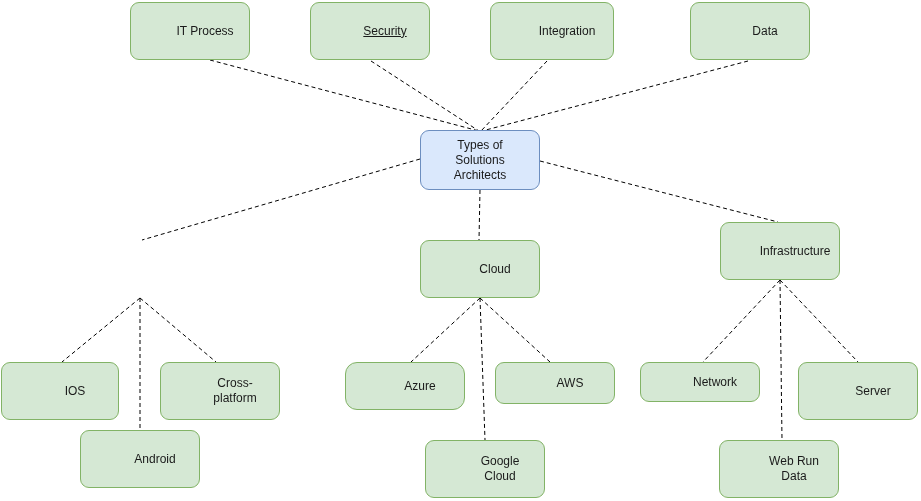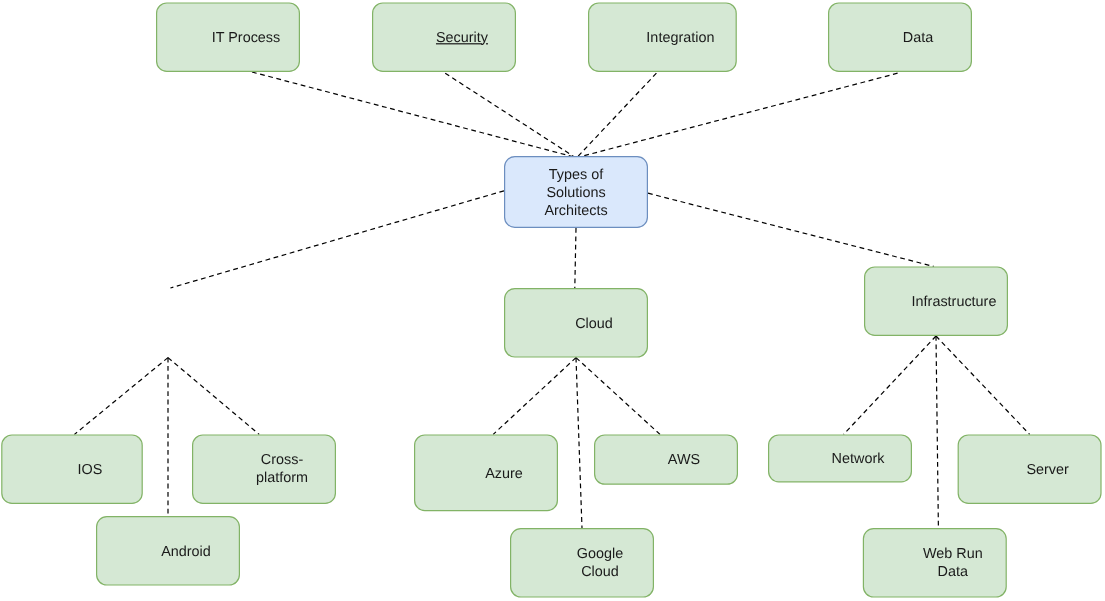--- a/index.html
+++ b/index.html
@@ -53,21 +53,21 @@
   #n-security       { left: 310px; top: 2px;   width: 120px; height: 58px; text-decoration: underline; }
   #n-integration    { left: 490px; top: 2px;   width: 124px; height: 58px; }
   #n-data           { left: 690px; top: 2px;   width: 120px; height: 58px; }
   #n-root           { left: 420px; top: 130px; width: 120px; height: 60px; }
   #n-mobile         { left: 80px;  top: 240px; width: 120px; height: 58px; }
   #n-cloud          { left: 420px; top: 240px; width: 120px; height: 58px; }
   #n-infrastructure { left: 720px; top: 222px; width: 120px; height: 58px; }
   #n-ios            { left: 1px;   top: 362px; width: 118px; height: 58px; }
   #n-cross_platform { left: 160px; top: 362px; width: 120px; height: 58px; }
   #n-android        { left: 80px;  top: 430px; width: 120px; height: 58px; }
-  #n-azure          { left: 345px; top: 362px; width: 120px; height: 64px; }
+  #n-azure          { left: 345px; top: 362px; width: 120px; height: 48px; border-radius: 12px; }
   #n-aws            { left: 495px; top: 362px; width: 120px; height: 42px; }
   #n-google_cloud   { left: 425px; top: 440px; width: 120px; height: 58px; }
   #n-network        { left: 640px; top: 362px; width: 120px; height: 40px; }
   #n-server         { left: 798px; top: 362px; width: 120px; height: 58px; }
   #n-web_run_time   { left: 719px; top: 440px; width: 120px; height: 58px; }
 </style>
 </head>
 <body>
 
 <div id="canvas">

